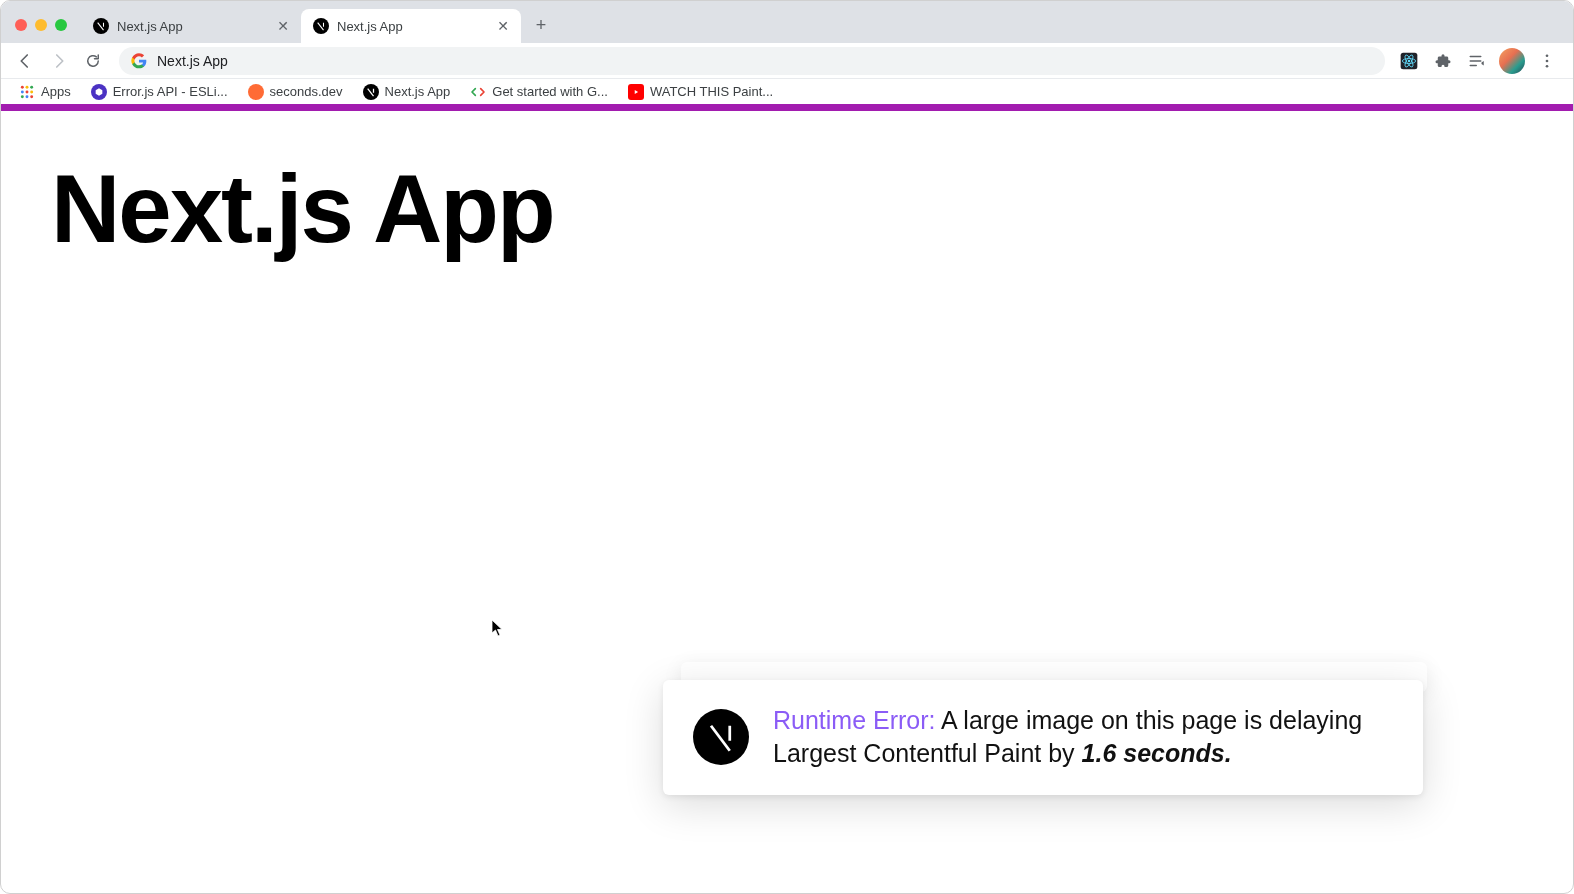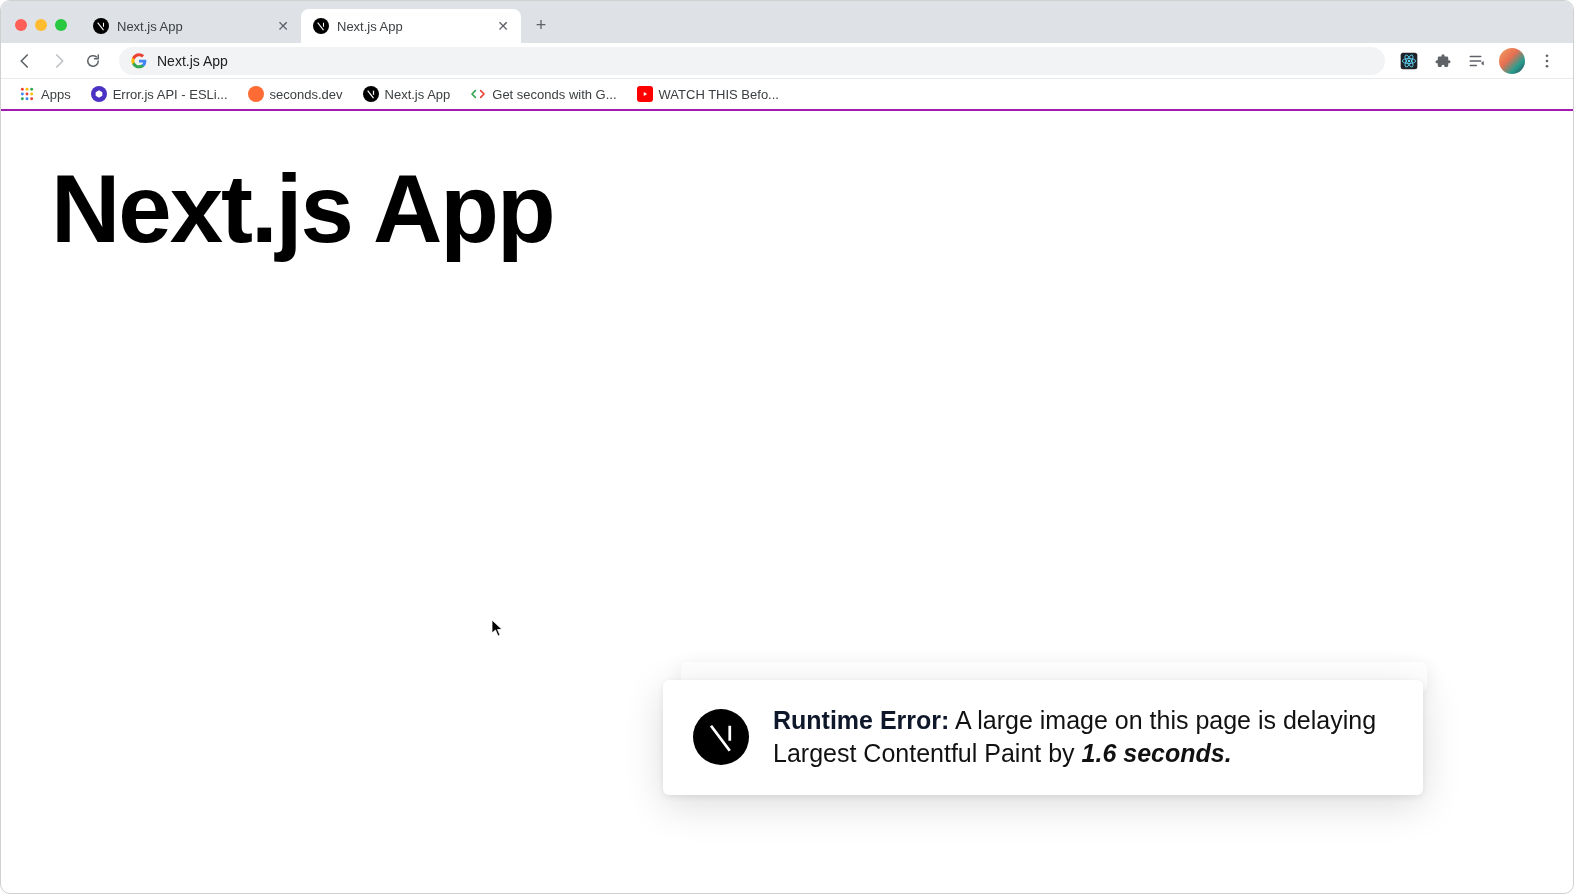--- a/index.html
+++ b/index.html
@@ -137,21 +137,21 @@
     .avatar {
       width: 26px; height: 26px; border-radius: 50%;
       background: linear-gradient(135deg,#f4a261,#e76f51 40%,#2a9d8f 70%,#264653);
       cursor: pointer;
     }
 
     
     .bookmarks-bar {
       height: 32px;
       background: #fff;
-      border-bottom: 2px solid #a21caf;
+      border-bottom: 7px solid #a21caf;
       display: flex;
       align-items: center;
       padding: 0 10px;
       gap: 4px;
       font-size: 13px;
       color: #3c4043;
     }
     .bookmark {
       display: flex;
       align-items: center;
@@ -218,22 +218,22 @@
       display: flex; align-items: center; justify-content: center;
       flex-shrink: 0;
     }
     .toast-logo svg { width: 30px; height: 30px; }
     .toast-text {
       font-size: 25px;
       line-height: 1.35;
       color: #111;
     }
     .toast-error-label {
-      color: #0f172a;
-      font-weight: 700;
+      color: #8b5cf6;
+      font-weight: 400;
     }
     .toast-bold { font-weight: 700; font-style: italic; }
 
     
     .cursor {
       position: absolute;
       left: 490px;
       top: 618px;
       font-size: 16px;
       color: #000;
@@ -371,29 +371,29 @@
     </span>
     <span>Next.js App</span>
   </div>
   <div class="bookmark">
     <span class="bm-icon">
       <svg viewBox="0 0 24 24" width="16" height="16">
           <path d="M8 7 L3 12 L8 17" stroke="#34a853" stroke-width="2.5" fill="none" stroke-linecap="round" stroke-linejoin="round"></path>
           <path d="M16 7 L21 12 L16 17" stroke="#ea4335" stroke-width="2.5" fill="none" stroke-linecap="round" stroke-linejoin="round"></path>
         </svg>
     </span>
-    <span>Get seconds with G...</span>
+    <span>Get started with G...</span>
   </div>
   <div class="bookmark">
     <span class="bm-icon" style="background:#ff0000;border-radius:3px;">
       <svg viewBox="0 0 24 24" width="10" height="10">
           <polygon points="9,7 9,17 17,12" fill="#fff"></polygon>
         </svg>
     </span>
-    <span>WATCH THIS Befo...</span>
+    <span>WATCH THIS Paint...</span>
   </div>
 </div>
 
 <div class="page-content">
   <h1 class="page-heading">Next.js App</h1>
 </div>
 
 <div class="cursor">
   <svg width="14" height="18" viewBox="0 0 14 18">
       <path d="M1 1 L1 14 L4.5 11 L7 17 L9 16 L6.5 10.5 L11 10.5 Z" fill="#000" stroke="#fff" stroke-width="0.8"></path>

